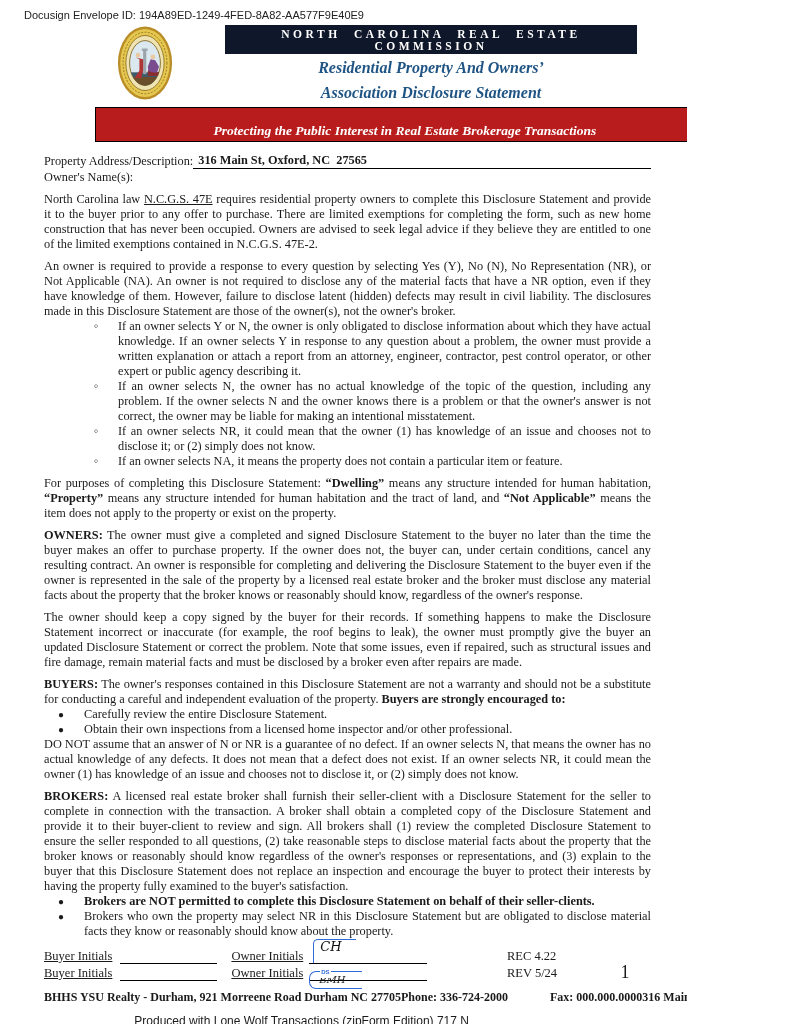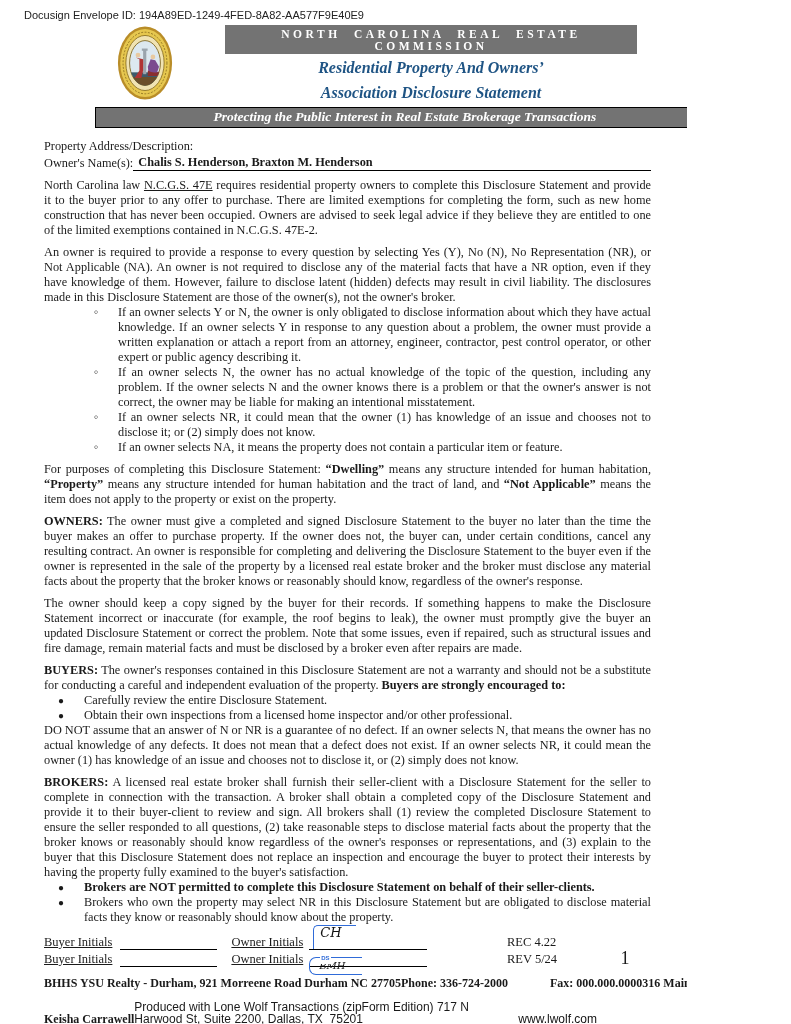--- a/index.html
+++ b/index.html
@@ -15,35 +15,35 @@
   .docusign-line {
     font-family:"Liberation Sans", sans-serif;
     font-size:11px; color:#222;
     padding:9px 0 4px 24px;
   }
   
   .header { position:relative; margin-left:95px; width:620px; }
   .seal { position:absolute; left:22px; top:0; width:56px; height:76px; }
   .commission-bar {
     margin-left:130px; width:412px;
-    background:#737373; color:#ffffff;
+    background:#0f172a; color:#ffffff;
     font-weight:bold; font-size:11.5px;
     letter-spacing:3.5px; word-spacing:7px;
     text-align:center; padding:3px 0 2px 0;
   }
   .doc-title {
     text-align:center; padding-left:52px;
     color:#1f5484; font-weight:bold; font-style:italic;
     font-size:16px; line-height:21.5px; margin-top:3px;
   }
   .tagline-banner {
     margin-top:4px;
-    background:#737373; border:1px solid #000;
+    background:#b91c1c; border:1px solid #000;
     color:#ffffff; font-weight:bold; font-style:italic;
-    font-size:13.5px; text-align:center; padding:1px 0 2px 0;
+    font-size:13.5px; text-align:center; padding:15px 0 2px 0;
   }
   
   .content { margin:10px 36px 0 44px; font-size:12.3px; line-height:15px; }
   .field-line { display:flex; align-items:flex-end; line-height:16px; }
   .field-label { flex:none; }
   .field-fill {
     flex:1; border-bottom:1px solid #000;
     font-weight:bold; padding-left:5px; white-space:pre-wrap;
   }
   .para { text-align:justify; margin-top:7px; }
@@ -134,24 +134,24 @@
     <div class="commission-bar">NORTH CAROLINA REAL ESTATE COMMISSION</div>
     <div class="doc-title">Residential Property And Owners’</div>
     <div class="doc-title">Association Disclosure Statement</div>
     <div class="tagline-banner">Protecting the Public Interest in Real Estate Brokerage Transactions</div>
   </div>
 
   <div class="content">
 
     <div class="field-line">
       <span class="field-label">Property Address/Description:</span>
+      <span class="field-fill">316 Main St, Oxford, NC  27565</span>
     </div>
     <div class="field-line">
       <span class="field-label">Owner's Name(s):</span>
-      <span class="field-fill">Chalis S. Henderson, Braxton M. Henderson</span>
     </div>
 
     <p class="para"><span>North Carolina law </span><span class="u">N.C.G.S. 47E</span><span> requires residential property owners to complete this Disclosure Statement and provide it to the buyer prior to any offer to purchase. There are limited exemptions for completing the form, such as new home construction that has never been occupied. Owners are advised to seek legal advice if they believe they are entitled to one of the limited exemptions contained in N.C.G.S. 47E-2.</span></p>
 
     <p class="para">An owner is required to provide a response to every question by selecting Yes (Y), No (N), No Representation (NR), or Not Applicable (NA). An owner is not required to disclose any of the material facts that have a NR option, even if they have knowledge of them. However, failure to disclose latent (hidden) defects may result in civil liability. The disclosures made in this Disclosure Statement are those of the owner(s), not the owner's broker.</p>
 
     <ul class="blist circ-list">
       <li>
           <span class="marker">◦</span>
           <span class="li-text">If an owner selects Y or N, the owner is only obligated to disclose information about which they have actual knowledge. If an owner selects Y in response to any question about a problem, the owner must provide a written explanation or attach a report from an attorney, engineer, contractor, pest control operator, or other expert or public agency describing it.</span>

